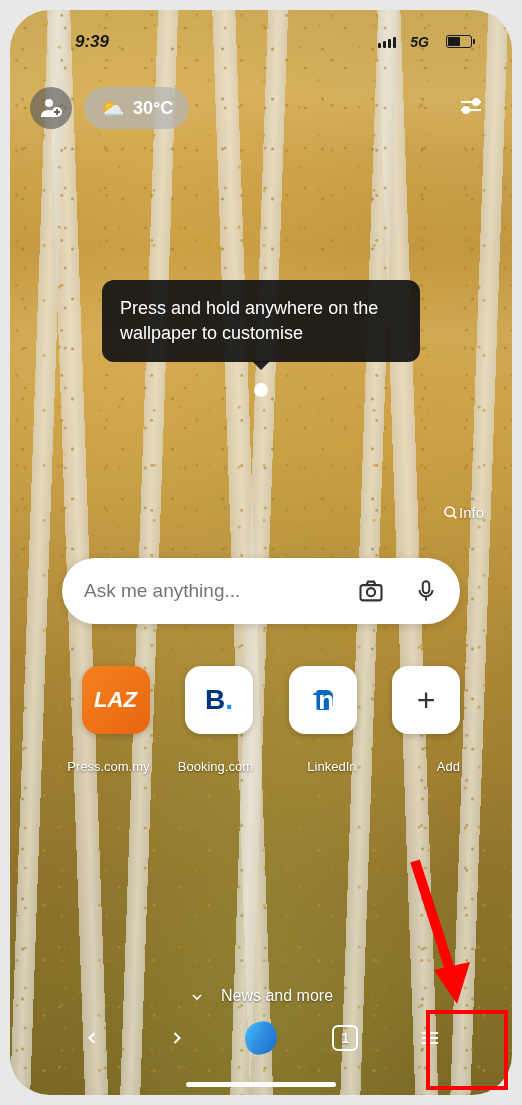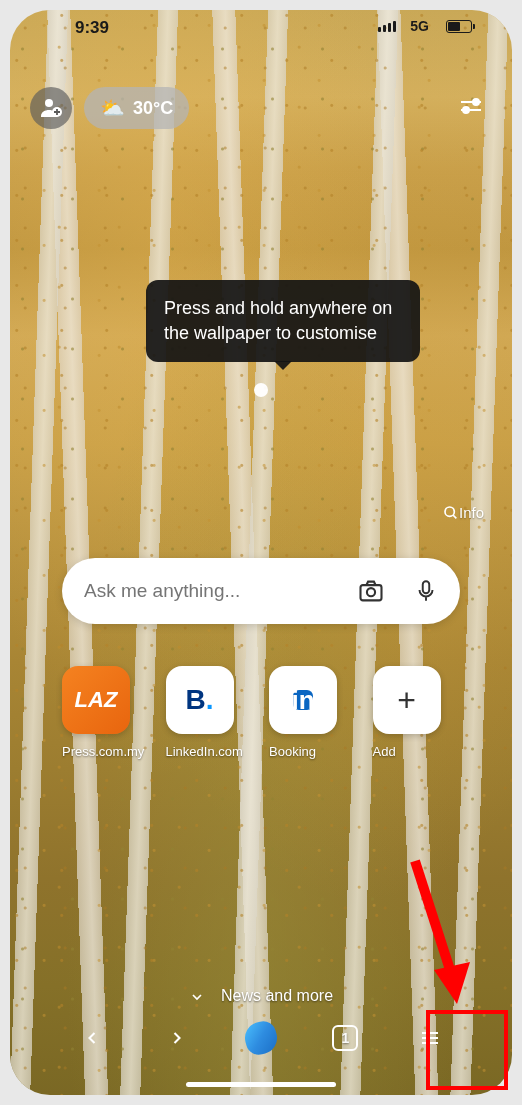--- a/index.html
+++ b/index.html
@@ -53,23 +53,24 @@
     }
     
     .status-bar {
       position: absolute;
       top: 0;
       left: 0;
       right: 0;
       height: 55px;
       display: flex;
       justify-content: space-between;
-      align-items: flex-start;
+      align-items: center;
       padding: 8px 40px 0 65px;
       z-index: 10;
+      font-style: italic;
     }
     
     .status-time {
       font-size: 17px;
       font-weight: 600;
       color: #1a1a1a;
     }
     
     .status-right {
       display: flex;
@@ -180,21 +181,20 @@
       top: 270px;
       left: 92px;
       right: 92px;
       background: rgba(20,20,20,0.92);
       border-radius: 12px;
       padding: 16px 18px;
       color: white;
       font-size: 18px;
       line-height: 1.4;
       z-index: 10;
-      margin-left: 44px;
     }
     
     .tooltip::after {
       content: '';
       position: absolute;
       bottom: -8px;
       left: 50%;
       transform: translateX(-50%);
       border-left: 9px solid transparent;
       border-right: 9px solid transparent;
@@ -264,22 +264,22 @@
       right: 52px;
       display: flex;
       justify-content: space-between;
       gap: 16px;
       z-index: 10;
     }
     
     .quick-link {
       display: flex;
       flex-direction: column;
-      align-items: flex-start;
-      gap: 10px;
+      align-items: flex-end;
+      gap: 25px;
       flex: 1;
     }
     
     .quick-link-icon {
       width: 68px;
       height: 68px;
       border-radius: 16px;
       display: flex;
       align-items: center;
       justify-content: center;
@@ -507,27 +507,27 @@
   <div class="quick-links">
     <div class="quick-link">
       <div class="quick-link-icon lazada-icon">LAZ</div>
       <div class="quick-link-label">Press.com.my</div>
     </div>
     <div class="quick-link">
       <div class="quick-link-icon booking-icon">
         <span>B</span>
           <span class="booking-dot">.</span>
       </div>
-      <div class="quick-link-label">LinkedIn.com</div>
+      <div class="quick-link-label">Booking.com</div>
     </div>
     <div class="quick-link">
       <div class="quick-link-icon linkedin-icon">
         <div class="linkedin-inner">in</div>
       </div>
-      <div class="quick-link-label">Booking</div>
+      <div class="quick-link-label">LinkedIn</div>
     </div>
     <div class="quick-link">
       <div class="quick-link-icon add-icon">+</div>
       <div class="quick-link-label">Add</div>
     </div>
   </div>
 
   <div class="news-link">
     <svg width="16" height="16" viewBox="0 0 24 24" fill="none" stroke="white" stroke-width="2.5">
       <polyline points="6 9 12 15 18 9"></polyline>

